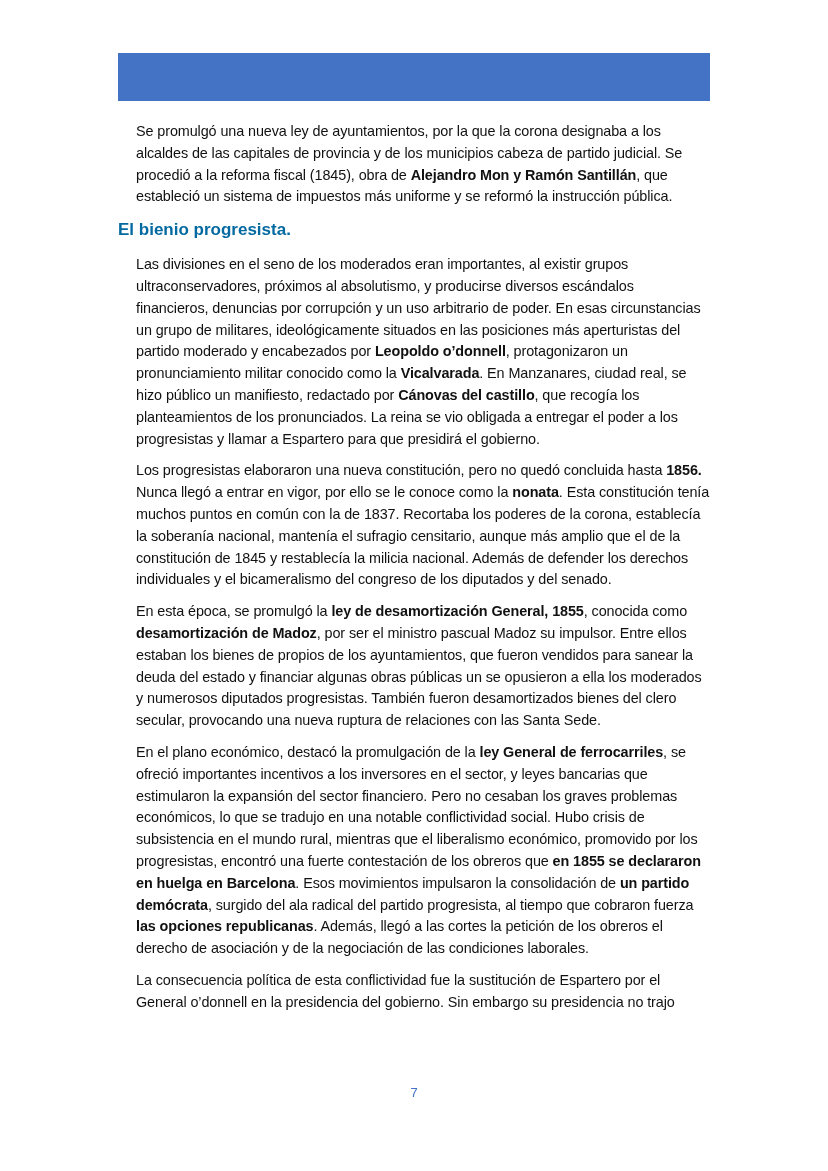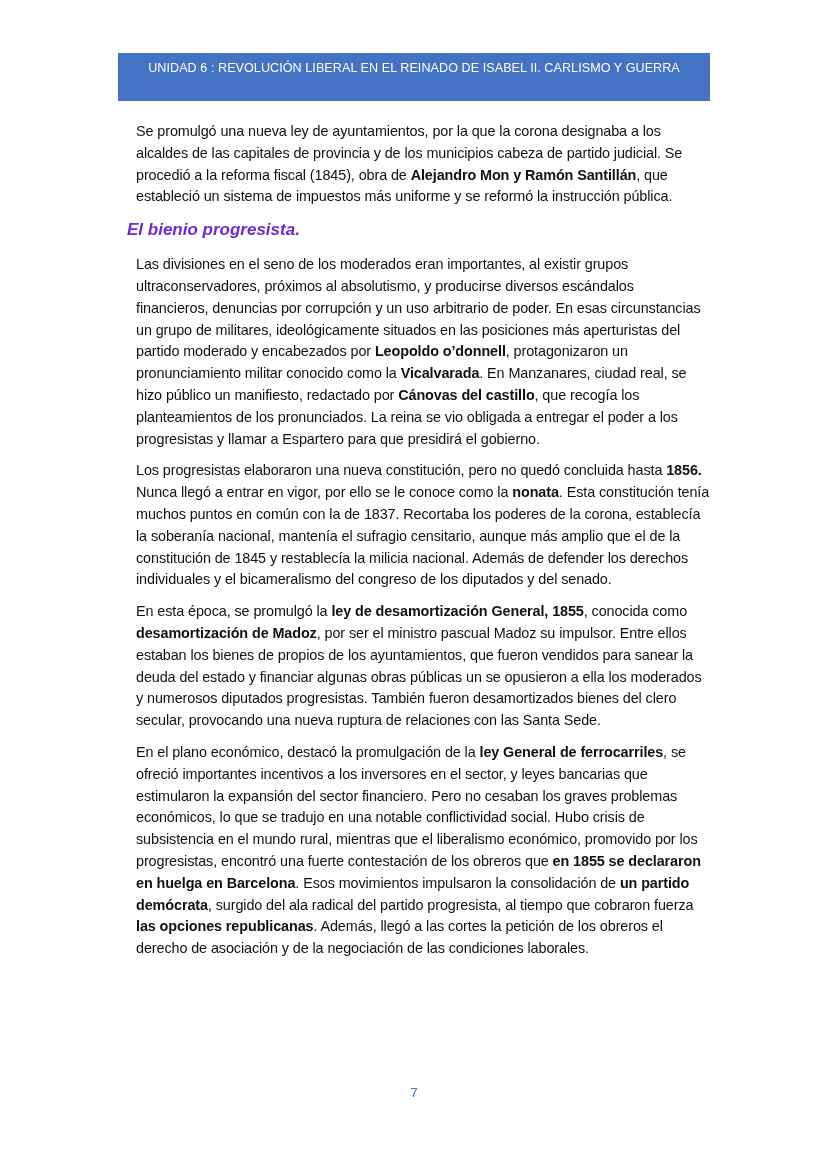--- a/index.html
+++ b/index.html
@@ -7,39 +7,39 @@
          font-family: "Liberation Sans", "DejaVu Sans", sans-serif; color: #111; }
   .header {
     position: absolute; left: 118px; top: 53px; width: 592px; height: 48px;
     background: #4472c4; color: #ffffff; text-align: center;
     font-size: 12.6px; line-height: 18px; padding-top: 6px; box-sizing: border-box;
     letter-spacing: 0.05px;
   }
   .content { position: absolute; left: 118px; top: 121px; width: 592px; }
   p { margin: 0 0 10px 18px; font-size: 14.4px; line-height: 21.8px; letter-spacing: -0.1px; }
   b { font-weight: bold; }
-  h2 { margin: 2px 0 12px 9px; font-size: 17px; color: #6d28d9; font-weight: bold; line-height: 24px; font-style: italic; }
+  h2 { margin: 2px 0 12px 0; font-size: 17px; color: #0369a1; font-weight: bold; line-height: 24px; }
   .pnum { position: absolute; left: 0; width: 828px; top: 1085px; text-align: center;
           color: #4472c4; font-size: 13px; }
 </style>
 </head>
 <body>
 
 <div class="header">
-  <div>UNIDAD 6 :  REVOLUCIÓN LIBERAL EN EL REINADO DE ISABEL II. CARLISMO Y GUERRA</div>
 </div>
 
 <div class="content">
   <p><span>Se promulgó una nueva ley de ayuntamientos, por la que la corona designaba a los alcaldes de las capitales de provincia y de los municipios cabeza de partido judicial. Se procedió a la reforma fiscal (1845), obra de </span><b>Alejandro Mon y Ramón Santillán</b><span>, que estableció un sistema de impuestos más uniforme y se reformó la instrucción pública.</span></p>
 
   <h2>El bienio progresista.</h2>
 
   <p><span>Las divisiones en el seno de los moderados eran importantes, al existir grupos ultraconservadores, próximos al absolutismo, y producirse diversos escándalos financieros, denuncias por corrupción y un uso arbitrario de poder. En esas circunstancias un grupo de militares, ideológicamente situados en las posiciones más aperturistas del partido moderado y encabezados por </span><b>Leopoldo o’donnell</b><span>, protagonizaron un pronunciamiento militar conocido como la </span><b>Vicalvarada</b><span>. En Manzanares, ciudad real, se hizo público un manifiesto, redactado por </span><b>Cánovas del castillo</b><span>, que recogía los planteamientos de los pronunciados. La reina se vio obligada a entregar el poder a los progresistas y llamar a Espartero para que presidirá el gobierno.</span></p>
 
   <p><span>Los progresistas elaboraron una nueva constitución, pero no quedó concluida hasta </span><b>1856.</b><span> Nunca llegó a entrar en vigor, por ello se le conoce como la </span><b>nonata</b><span>. Esta constitución tenía muchos puntos en común con la de 1837. Recortaba los poderes de la corona, establecía la soberanía nacional, mantenía el sufragio censitario, aunque más amplio que el de la constitución de 1845 y restablecía la milicia nacional. Además de defender los derechos individuales y el bicameralismo del congreso de los diputados y del senado.</span></p>
 
   <p><span>En esta época, se promulgó la </span><b>ley de desamortización General, 1855</b><span>, conocida como </span><b>desamortización de Madoz</b><span>, por ser el ministro pascual Madoz su impulsor. Entre ellos estaban los bienes de propios de los ayuntamientos, que fueron vendidos para sanear la deuda del estado y financiar algunas obras públicas un se opusieron a ella los moderados y numerosos diputados progresistas. También fueron desamortizados bienes del clero secular, provocando una nueva ruptura de relaciones con las Santa Sede.</span></p>
 
   <p><span>En el plano económico, destacó la promulgación de la </span><b>ley General de ferrocarriles</b><span>, se ofreció importantes incentivos a los inversores en el sector, y leyes bancarias que estimularon la expansión del sector financiero. Pero no cesaban los graves problemas económicos, lo que se tradujo en una notable conflictividad social. Hubo crisis de subsistencia en el mundo rural, mientras que el liberalismo económico, promovido por los progresistas, encontró una fuerte contestación de los obreros que </span><b>en 1855 se declararon en huelga en Barcelona</b><span>. Esos movimientos impulsaron la consolidación de </span><b>un partido demócrata</b><span>, surgido del ala radical del partido progresista, al tiempo que cobraron fuerza </span><b>las opciones republicanas</b><span>. Además, llegó a las cortes la petición de los obreros el derecho de asociación y de la negociación de las condiciones laborales.</span></p>
 
+  <p>La consecuencia política de esta conflictividad fue la sustitución de Espartero por el General o’donnell en la presidencia del gobierno. Sin embargo su presidencia no trajo</p>
 </div>
 
 <div class="pnum">7</div>
 
 </body></html>

